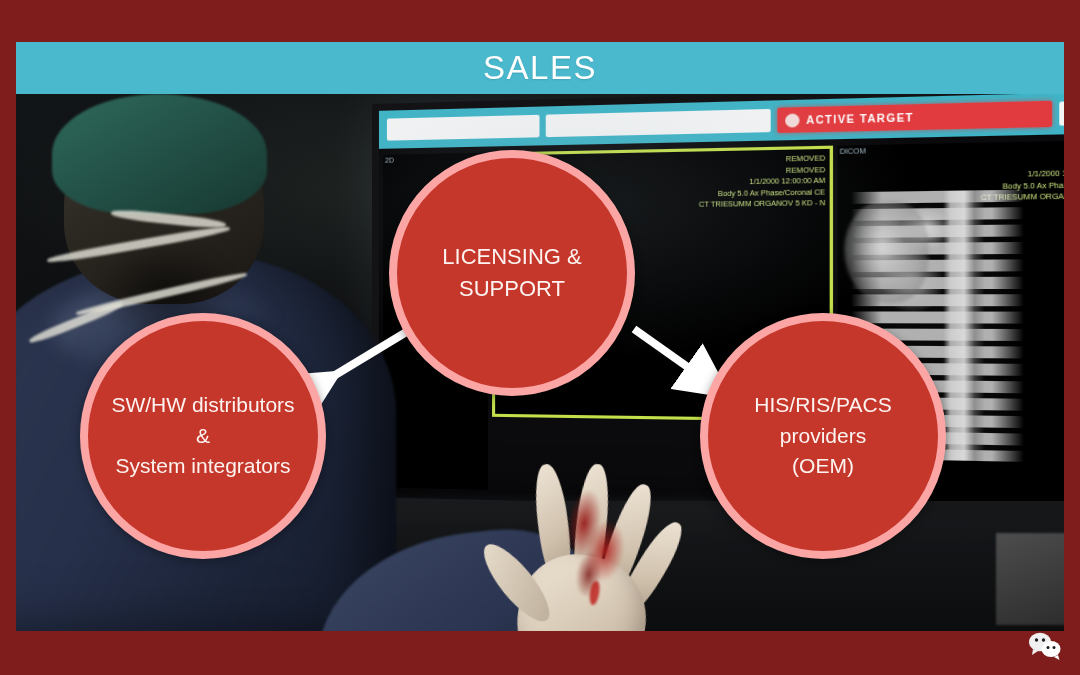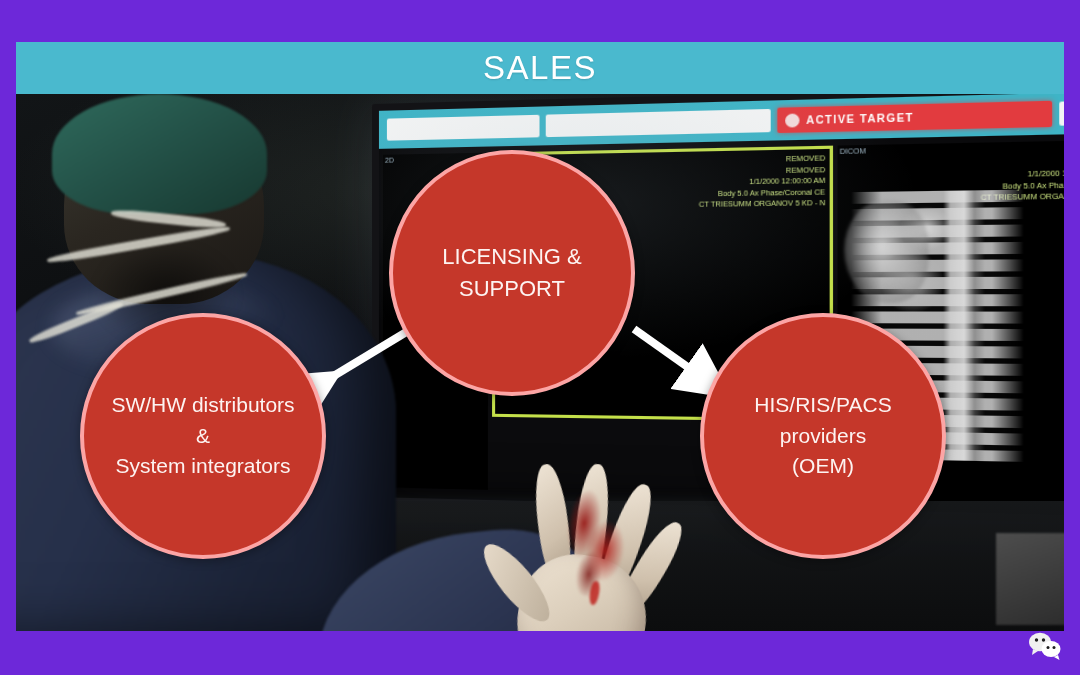--- a/index.html
+++ b/index.html
@@ -9,21 +9,21 @@
     height: 675px;
     overflow: hidden;
     background: #2b2b2b;
     font-family: "Liberation Sans", sans-serif;
   }
 
   #slide {
     position: relative;
     width: 1080px;
     height: 675px;
-    background: #6d28d9;
+    background: #7f1d1d;
     padding-left: 45px;
   }
 
   
   #title-bar {
     position: absolute;
     left: 16px;
     top: 42px;
     width: 1048px;
     height: 52px;
@@ -260,21 +260,21 @@
     background: rgba(190,35,30,0.85);
     border-radius: 50% 50% 60% 60%;
     filter: blur(0.8px);
   }
 
   
   .circle {
     position: absolute;
     border-radius: 50%;
     background: #c5372a;
-    border: 4px solid #fca5a5;
+    border: 8px solid #fca5a5;
     display: flex;
     align-items: center;
     justify-content: center;
     text-align: center;
     color: #fdf3f1;
     box-shadow: 0 2px 10px rgba(0,0,0,0.35);
     z-index: 20;
   }
   .circle-label {
     font-size: 21px;

